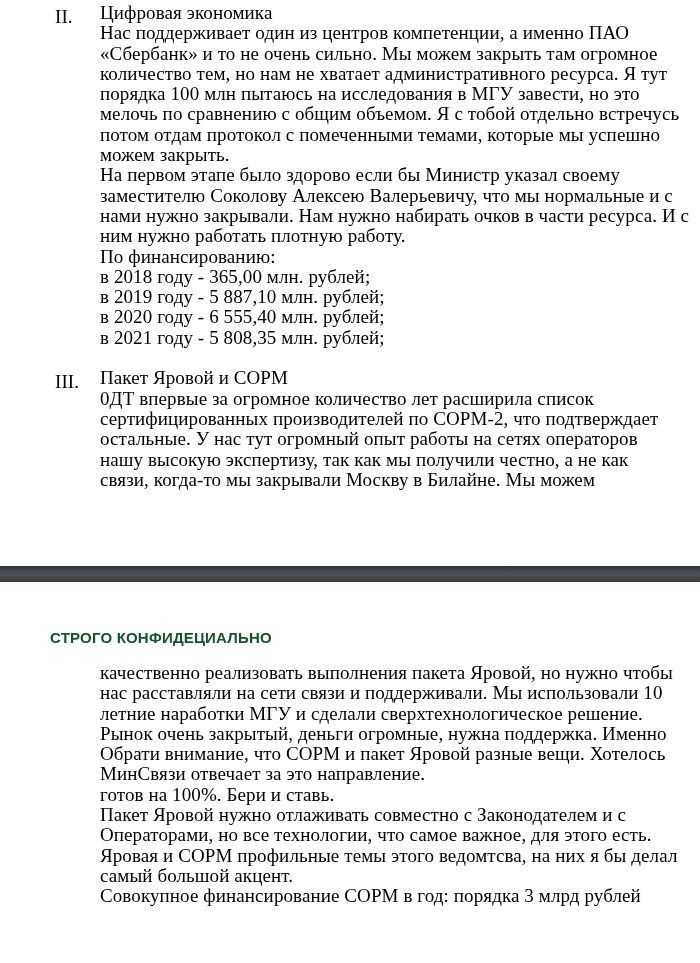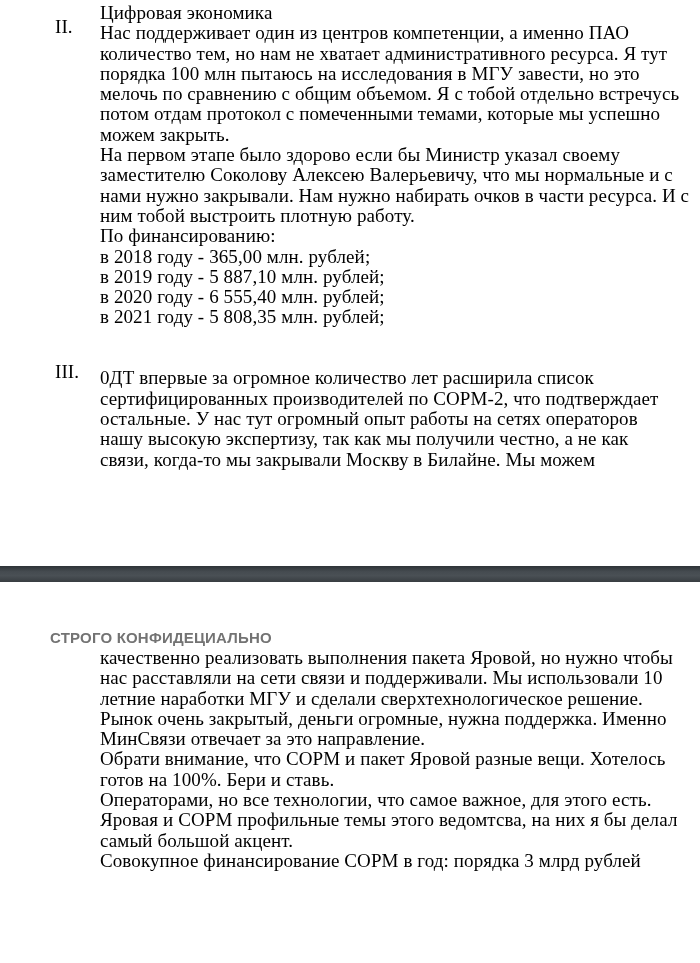--- a/index.html
+++ b/index.html
@@ -24,21 +24,21 @@
     font-size: 19px;
     line-height: 20.3px;
     height: 20.3px;
     white-space: nowrap;
     letter-spacing: 0.1px;
   }
   .section-heading { position: relative; }
   .section-marker {
     position: absolute;
     left: -45px;
-    top: 14px;
+    top: 4px;
   }
   .section-gap { height: 20.3px; }
   
   .page-separator {
     position: absolute;
     left: 0;
     top: 566px;
     width: 700px;
     height: 16px;
     background: linear-gradient(to bottom, #2e3337 0%, #454b50 35%, #4a5055 60%, #383d41 100%);
@@ -47,112 +47,115 @@
   .classification-label {
     position: absolute;
     left: 50px;
     top: 629px;
     font-family: "Liberation Sans", sans-serif;
     font-weight: bold;
     font-size: 15px;
     letter-spacing: 0.2px;
     white-space: nowrap;
   }
-  .page2-body { top: 648px; }
+  .page2-body { top: 663px; }
 </style>
 </head>
 <body>
 
 <div class="screen">
 
   <div class="doc-body page1-body">
 
     <div class="section">
       <div class="section-heading">
         <span class="section-marker">II.</span>
         <span>Цифровая экономика</span>
       </div>
       <div>
 
           <div class="line">Нас поддерживает один из центров компетенции, а именно ПАО</div>
 
+          <div class="line">«Сбербанк» и то не очень сильно. Мы можем закрыть там огромное</div>
 
           <div class="line">количество тем, но нам не хватает административного ресурса. Я тут</div>
 
           <div class="line">порядка 100 млн пытаюсь на исследования в МГУ завести, но это</div>
 
           <div class="line">мелочь по сравнению с общим объемом. Я с тобой отдельно встречусь</div>
 
           <div class="line">потом отдам протокол с помеченными темами, которые мы успешно</div>
 
           <div class="line">можем закрыть.</div>
 
           <div class="line">На первом этапе было здорово если бы Министр указал своему</div>
 
           <div class="line">заместителю Соколову Алексею Валерьевичу, что мы нормальные и с</div>
 
           <div class="line">нами нужно закрывали. Нам нужно набирать очков в части ресурса. И с</div>
 
-          <div class="line">ним тобой выстроить плотную работу.</div>
+          <div class="line">ним нужно работать плотную работу.</div>
 
           <div class="line">По финансированию:</div>
 
           <div class="line">в 2018 году - 365,00 млн. рублей;</div>
 
           <div class="line">в 2019 году - 5 887,10 млн. рублей;</div>
 
           <div class="line">в 2020 году - 6 555,40 млн. рублей;</div>
 
           <div class="line">в 2021 году - 5 808,35 млн. рублей;</div>
         </div>
     </div>
 
     <div class="section-gap"></div>
 
     <div class="section">
       <div class="section-heading">
         <span class="section-marker">III.</span>
+        <span>Пакет Яровой и СОРМ</span>
       </div>
       <div>
 
           <div class="line">0ДТ впервые за огромное количество лет расширила список</div>
 
           <div class="line">сертифицированных производителей по СОРМ-2, что подтверждает</div>
 
           <div class="line">остальные. У нас тут огромный опыт работы на сетях операторов</div>
 
           <div class="line">нашу высокую экспертизу, так как мы получили честно, а не как</div>
 
           <div class="line">связи, когда-то мы закрывали Москву в Билайне. Мы можем</div>
         </div>
     </div>
 
   </div>
 
   <div class="page-separator"></div>
 
-  <div class="classification-label" style="color: #737373;">СТРОГО КОНФИДЕЦИАЛЬНО</div>
+  <div class="classification-label" style="color: #14532d;">СТРОГО КОНФИДЕЦИАЛЬНО</div>
 
   <div class="doc-body page2-body">
 
       <div class="line">качественно реализовать выполнения пакета Яровой, но нужно чтобы</div>
 
       <div class="line">нас расставляли на сети связи и поддерживали. Мы использовали 10</div>
 
       <div class="line">летние наработки МГУ и сделали сверхтехнологическое решение.</div>
 
       <div class="line">Рынок очень закрытый, деньги огромные, нужна поддержка. Именно</div>
 
+      <div class="line">Обрати внимание, что СОРМ и пакет Яровой разные вещи. Хотелось</div>
+
       <div class="line">МинСвязи отвечает за это направление.</div>
-
-      <div class="line">Обрати внимание, что СОРМ и пакет Яровой разные вещи. Хотелось</div>
 
 
       <div class="line">готов на 100%. Бери и ставь.</div>
 
+      <div class="line">Пакет Яровой нужно отлаживать совместно с Законодателем и с</div>
 
       <div class="line">Операторами, но все технологии, что самое важное, для этого есть.</div>
 
       <div class="line">Яровая и СОРМ профильные темы этого ведомтсва, на них я бы делал</div>
 
       <div class="line">самый большой акцент.</div>
 
       <div class="line">Совокупное финансирование СОРМ в год: порядка 3 млрд рублей</div>
 
     </div>

